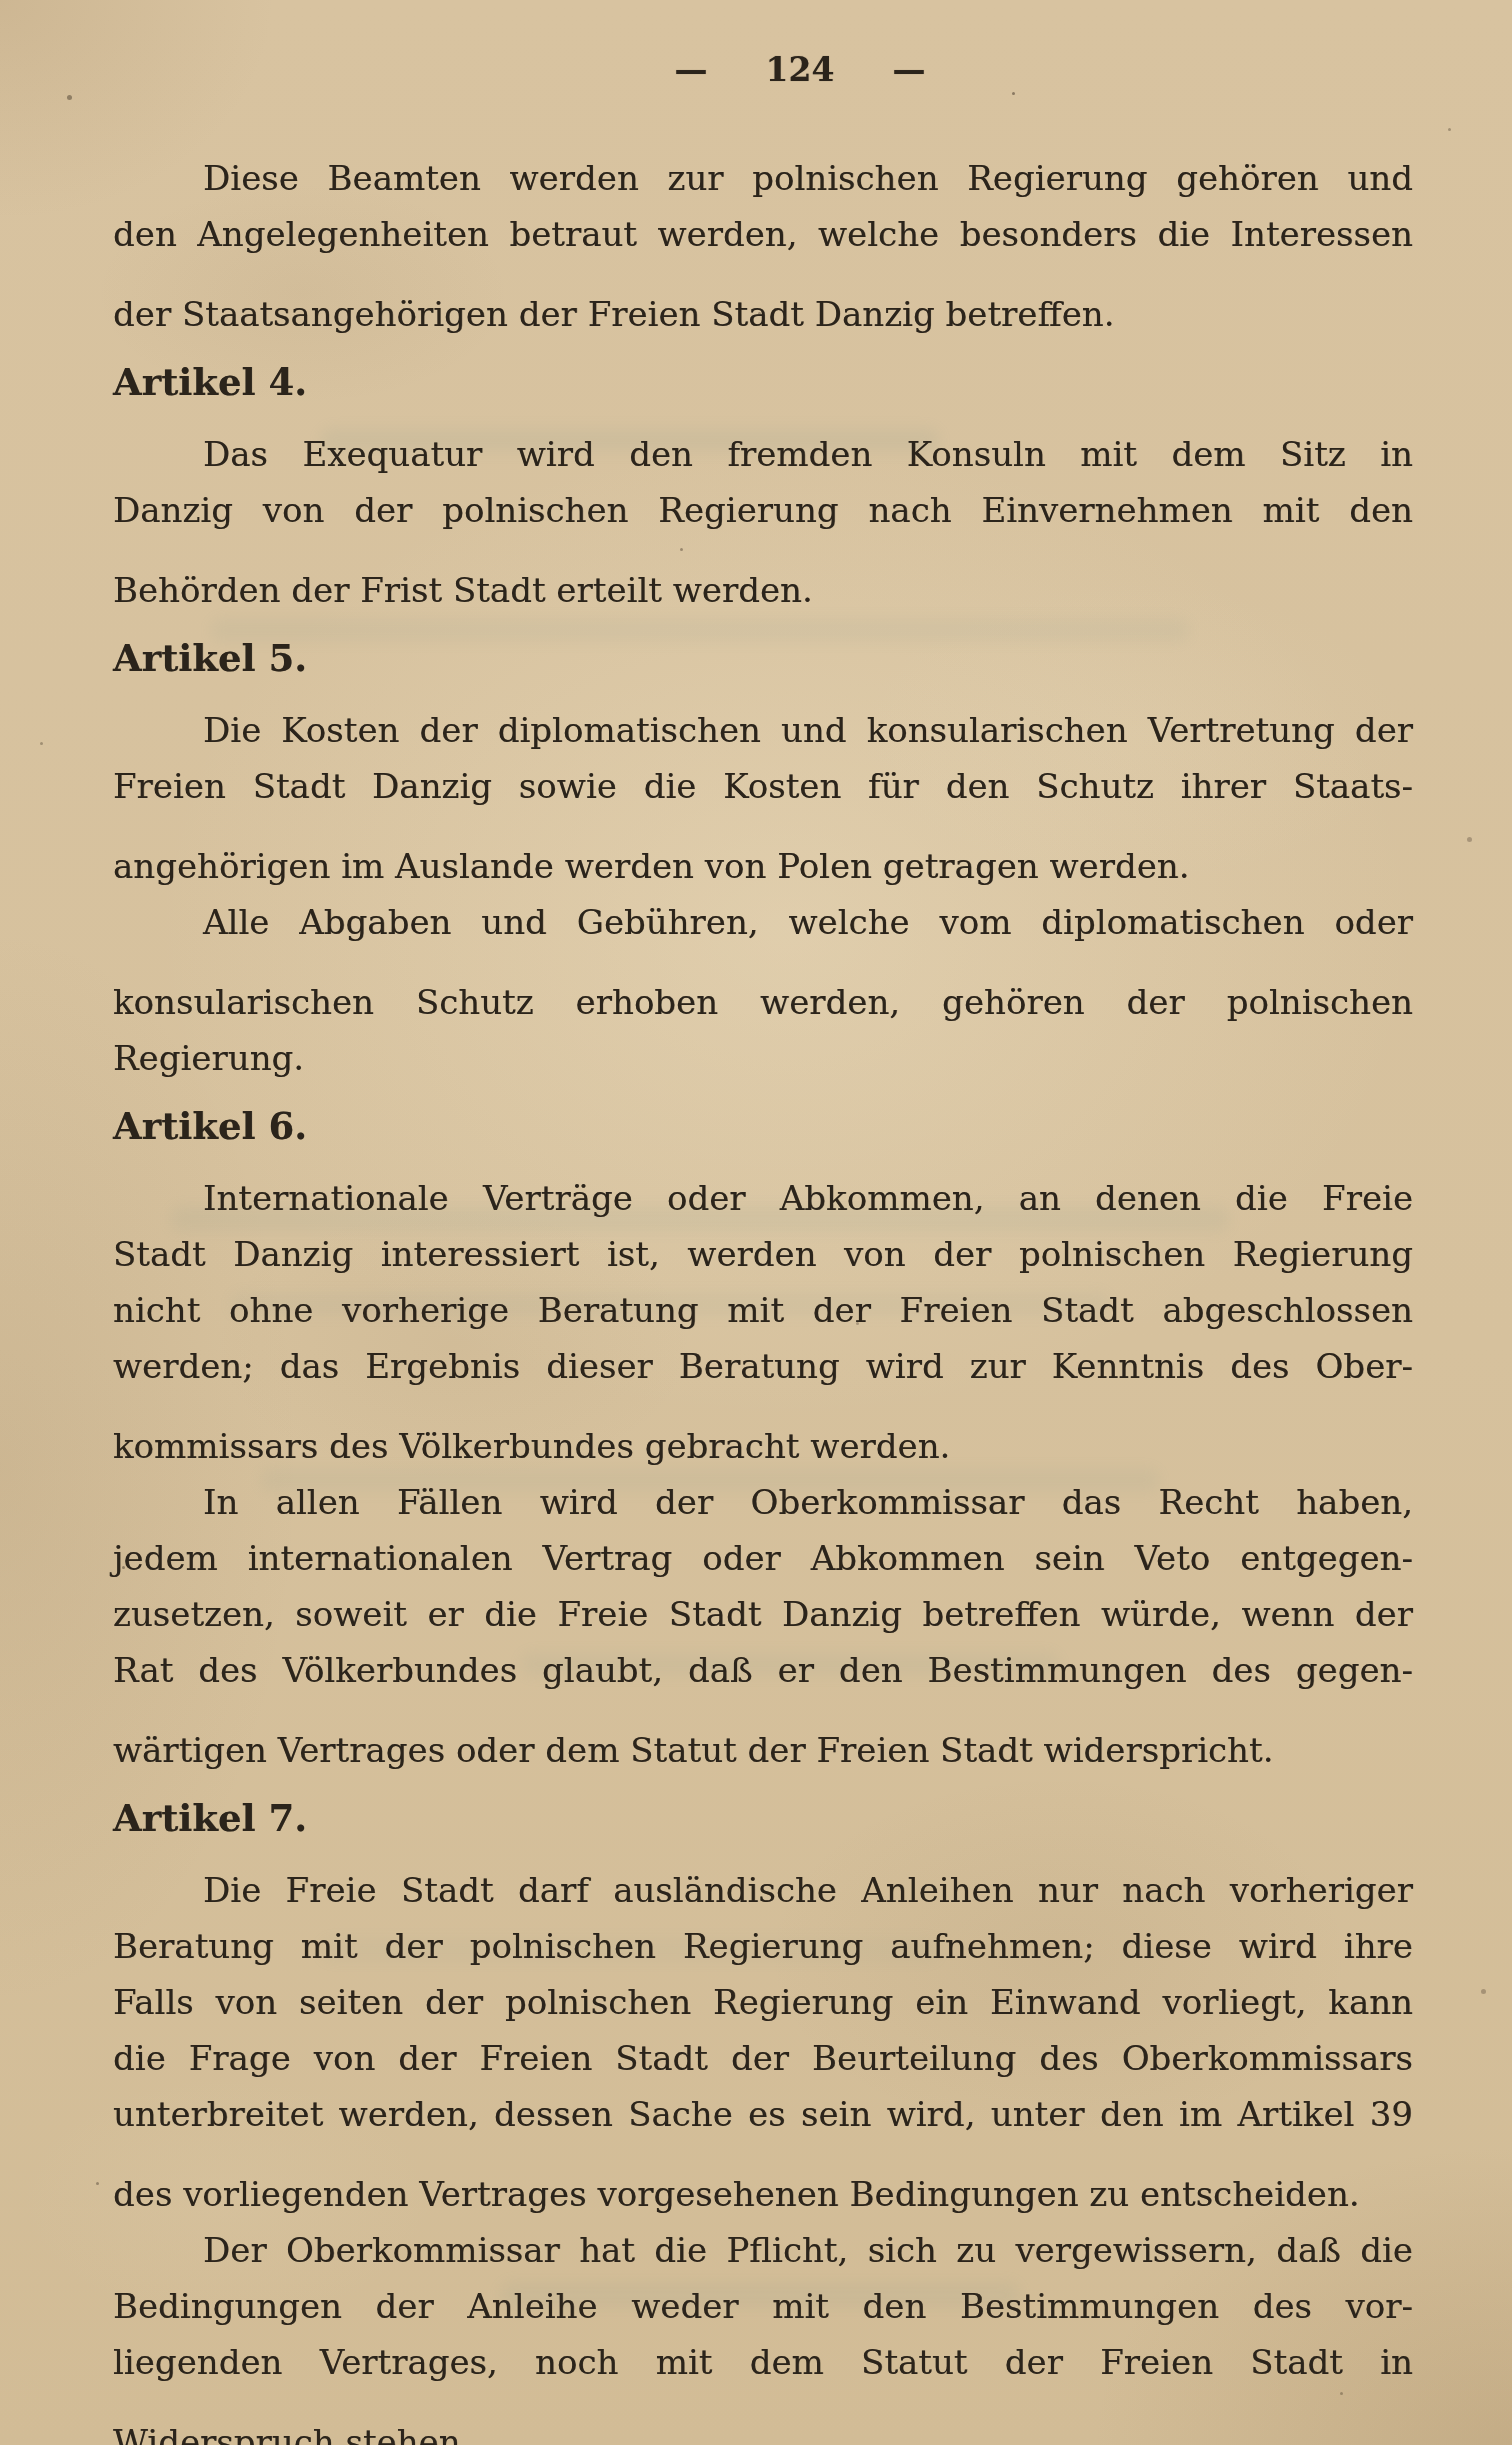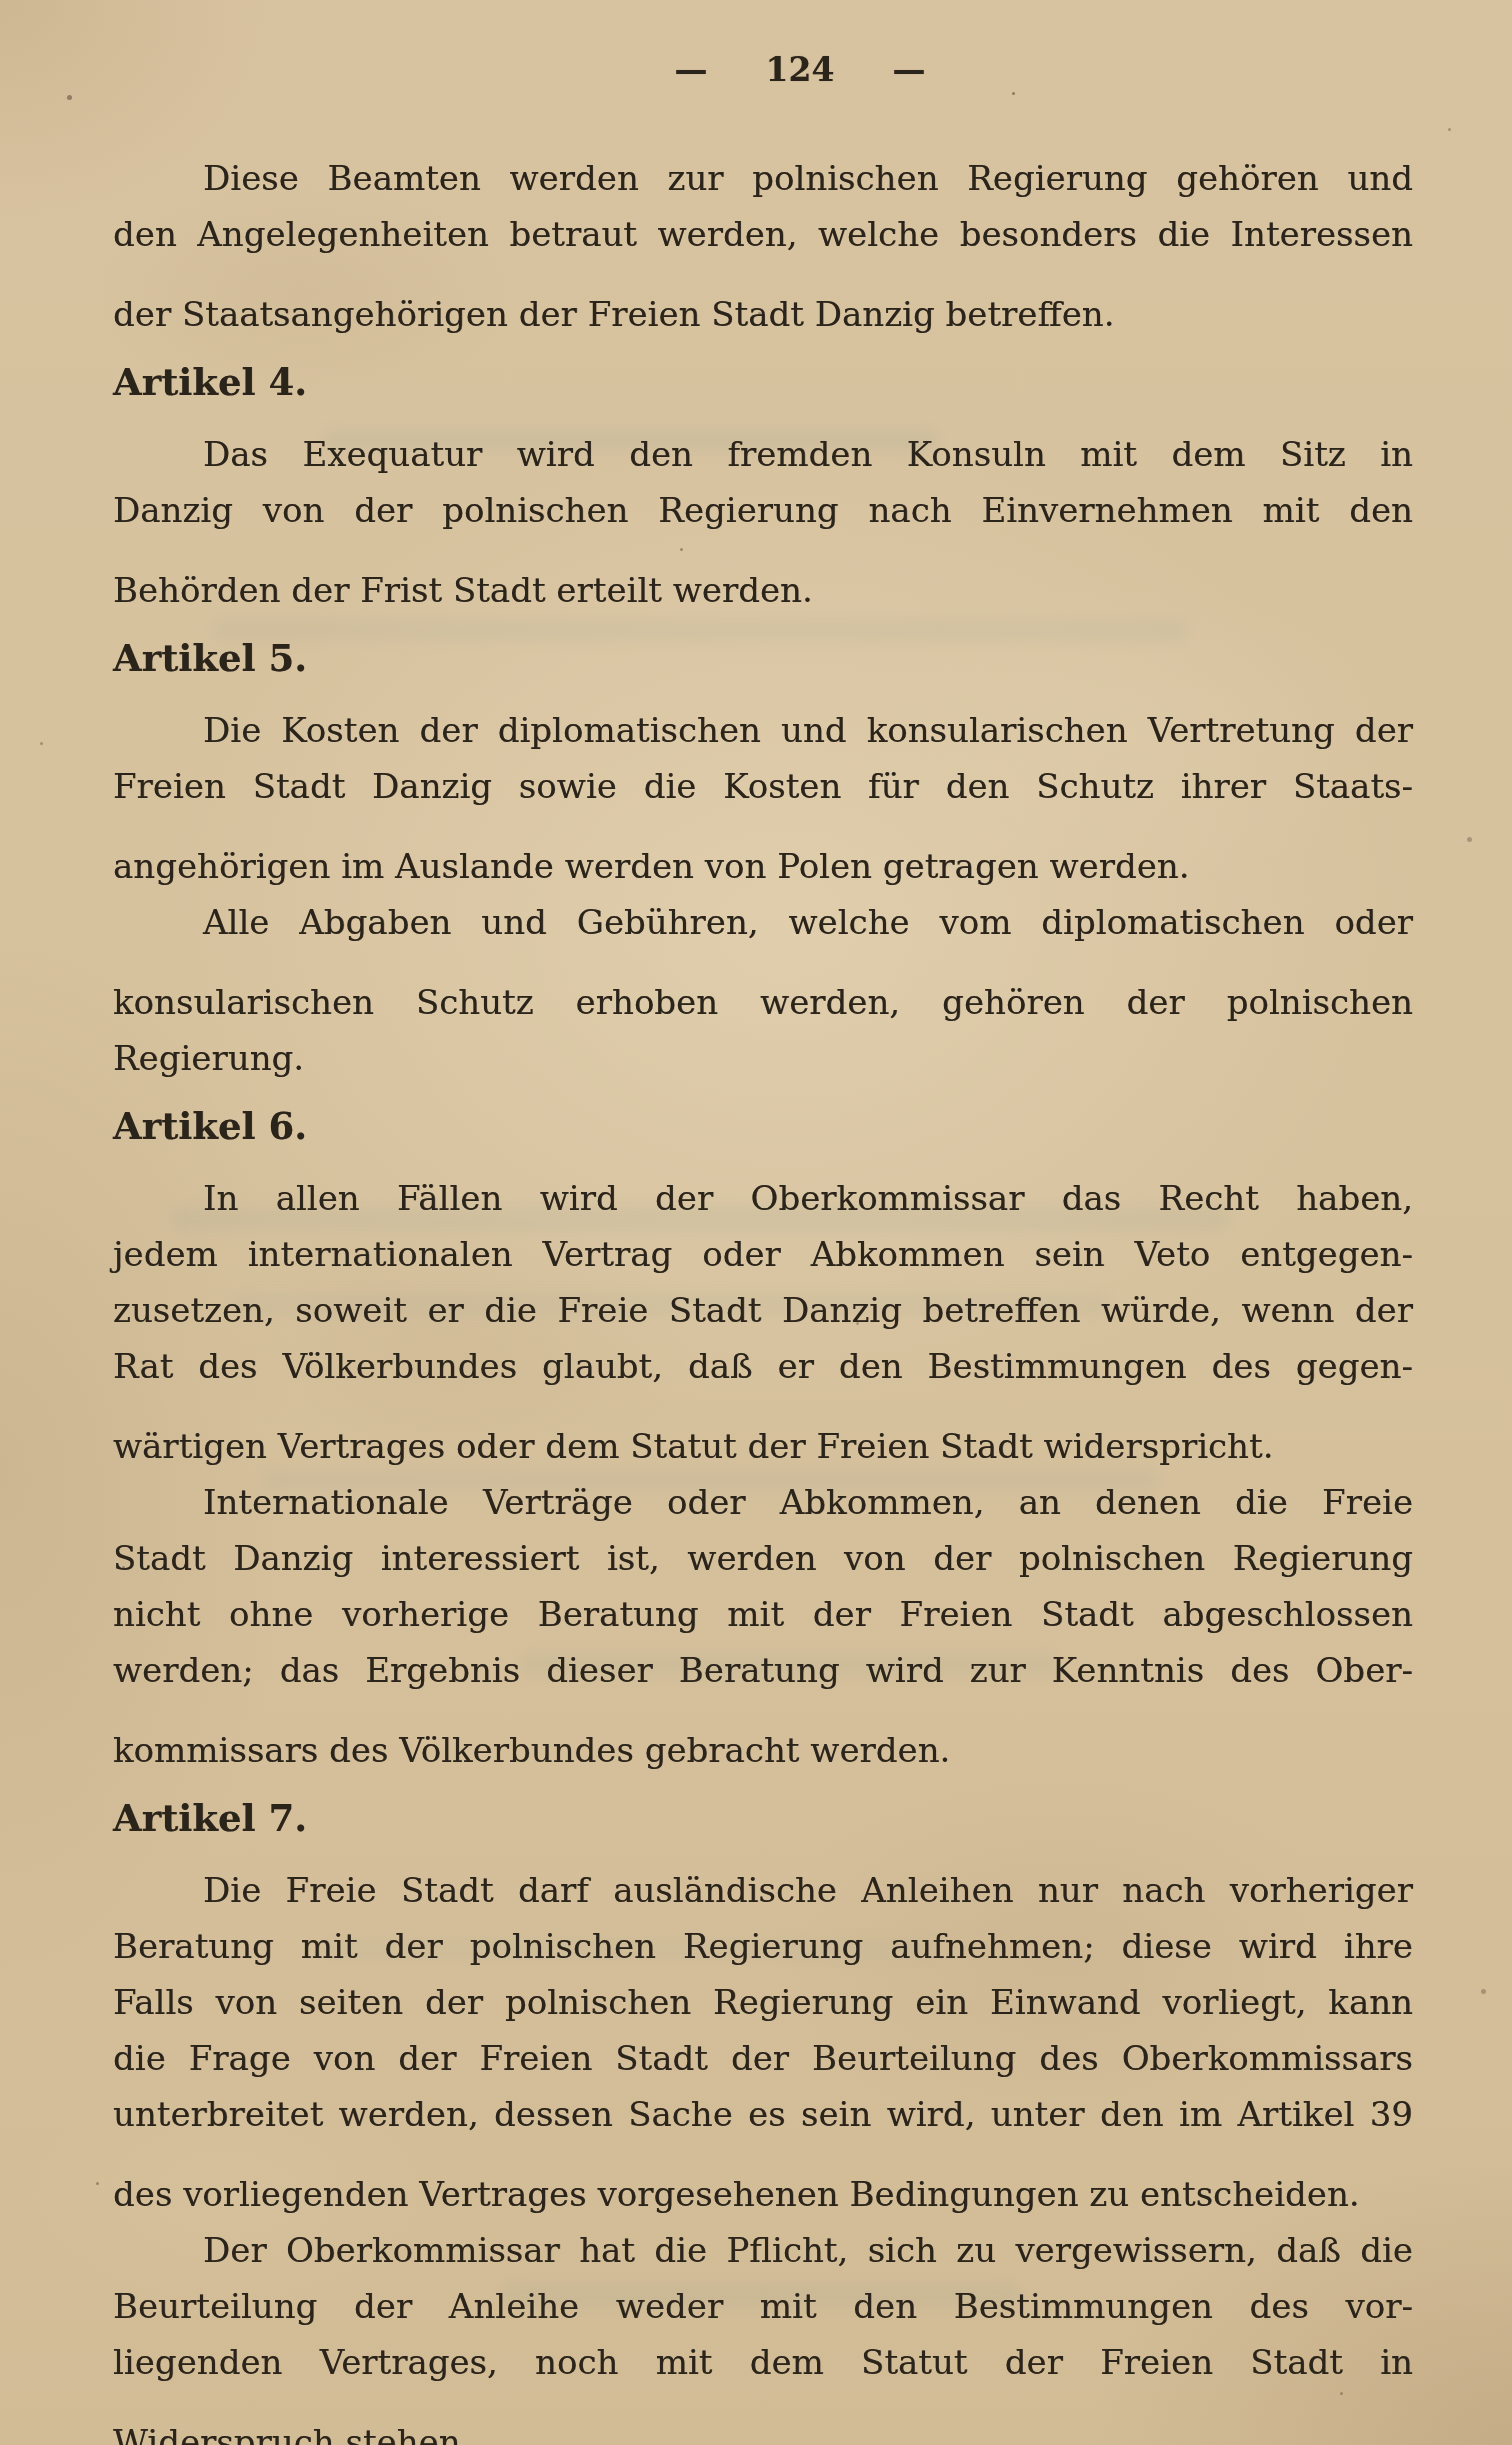--- a/index.html
+++ b/index.html
@@ -137,42 +137,42 @@
         <div class="text-line first-line">Die Kosten der diplomatischen und konsularischen Vertretung der</div>
         <div class="text-line">Freien Stadt Danzig sowie die Kosten für den Schutz ihrer Staats-</div>
         <div class="text-line last-line">angehörigen im Auslande werden von Polen getragen werden.</div>
       </div>
       <div class="paragraph">
         <div class="text-line first-line">Alle Abgaben und Gebühren, welche vom diplomatischen oder</div>
         <div class="text-line last-line">konsularischen Schutz erhoben werden, gehören der polnischen Regierung.</div>
       </div>
       <div class="article-heading">Artikel 6.</div>
       <div class="paragraph">
+        <div class="text-line first-line">Internationale Verträge oder Abkommen, an denen die Freie</div>
+        <div class="text-line">Stadt Danzig interessiert ist, werden von der polnischen Regierung</div>
+        <div class="text-line">nicht ohne vorherige Beratung mit der Freien Stadt abgeschlossen</div>
+        <div class="text-line">werden; das Ergebnis dieser Beratung wird zur Kenntnis des Ober-</div>
+        <div class="text-line last-line">kommissars des Völkerbundes gebracht werden.</div>
+      </div>
+      <div class="paragraph">
         <div class="text-line first-line">In allen Fällen wird der Oberkommissar das Recht haben,</div>
         <div class="text-line">jedem internationalen Vertrag oder Abkommen sein Veto entgegen-</div>
         <div class="text-line">zusetzen, soweit er die Freie Stadt Danzig betreffen würde, wenn der</div>
         <div class="text-line">Rat des Völkerbundes glaubt, daß er den Bestimmungen des gegen-</div>
         <div class="text-line last-line">wärtigen Vertrages oder dem Statut der Freien Stadt widerspricht.</div>
-      </div>
-      <div class="paragraph">
-        <div class="text-line first-line">Internationale Verträge oder Abkommen, an denen die Freie</div>
-        <div class="text-line">Stadt Danzig interessiert ist, werden von der polnischen Regierung</div>
-        <div class="text-line">nicht ohne vorherige Beratung mit der Freien Stadt abgeschlossen</div>
-        <div class="text-line">werden; das Ergebnis dieser Beratung wird zur Kenntnis des Ober-</div>
-        <div class="text-line last-line">kommissars des Völkerbundes gebracht werden.</div>
       </div>
       <div class="article-heading">Artikel 7.</div>
       <div class="paragraph">
         <div class="text-line first-line">Die Freie Stadt darf ausländische Anleihen nur nach vorheriger</div>
         <div class="text-line">Beratung mit der polnischen Regierung aufnehmen; diese wird ihre</div>
         <div class="text-line">Falls von seiten der polnischen Regierung ein Einwand vorliegt, kann</div>
         <div class="text-line">die Frage von der Freien Stadt der Beurteilung des Oberkommissars</div>
         <div class="text-line">unterbreitet werden, dessen Sache es sein wird, unter den im Artikel 39</div>
         <div class="text-line last-line">des vorliegenden Vertrages vorgesehenen Bedingungen zu entscheiden.</div>
       </div>
       <div class="paragraph">
         <div class="text-line first-line">Der Oberkommissar hat die Pflicht, sich zu vergewissern, daß die</div>
-        <div class="text-line">Beurteilung der Anleihe weder mit den Bestimmungen des vor-</div>
+        <div class="text-line">Bedingungen der Anleihe weder mit den Bestimmungen des vor-</div>
         <div class="text-line">liegenden Vertrages, noch mit dem Statut der Freien Stadt in</div>
         <div class="text-line last-line">Widerspruch stehen.</div>
       </div>
     </div>
 </div>
 
 </body></html>

